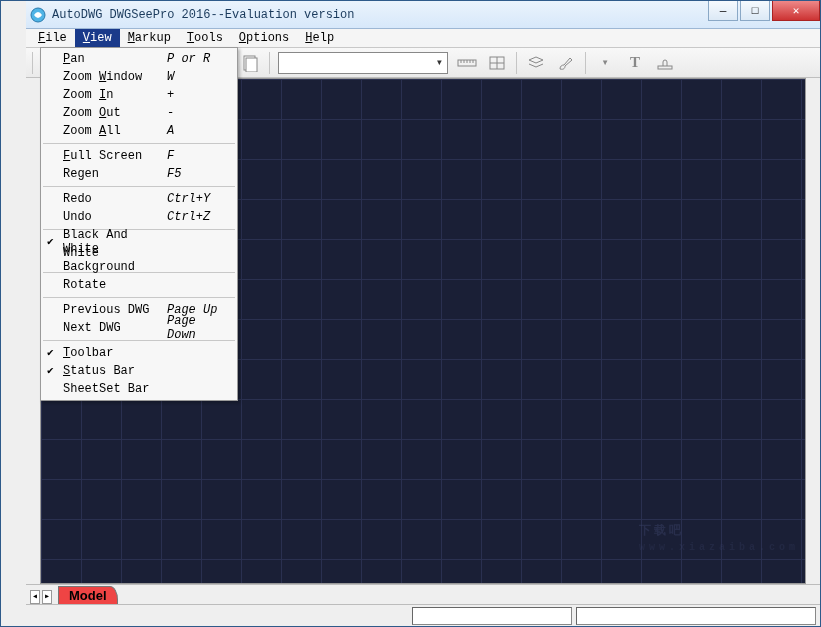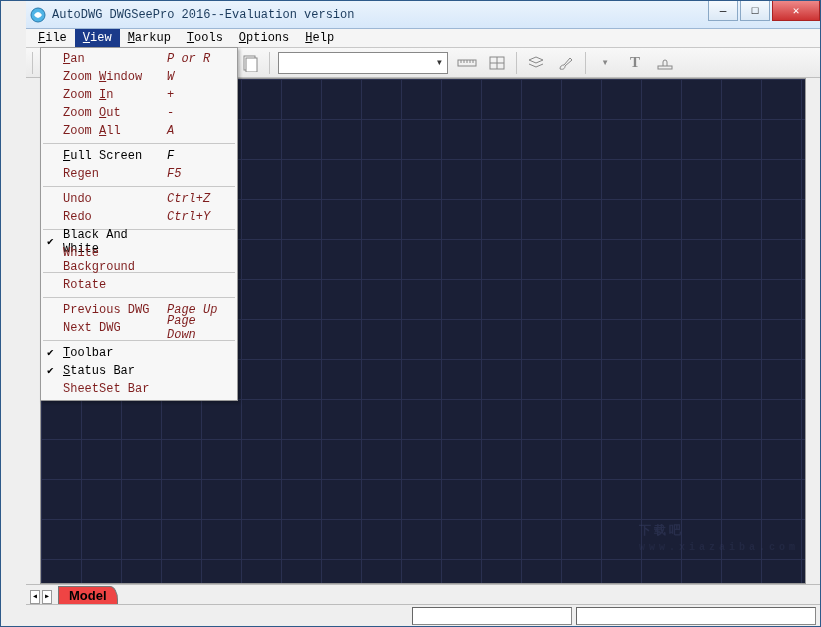--- a/index.html
+++ b/index.html
@@ -36,21 +36,21 @@
 .tab-nav span { width: 10px; height: 14px; border: 1px solid #999; background: #fff; display: flex; align-items: center; justify-content: center; font-size: 10px; line-height: 1; }
 .tab { background: #ef4444; border: 1px solid #777; border-bottom: none; padding: 1px 10px; font-family: Arial; font-weight: bold; font-size: 13px; border-radius: 0 8px 0 0 / 0 14px 0 0; }
 
 .statusbar { height: 22px; background: #efefef; display: flex; align-items: center; justify-content: flex-end; gap: 4px; padding: 2px 4px; border-top: 1px solid #bcbcbc; }
 .status-pane { height: 18px; background: #fff; border: 1px solid #888; border-top-color: #666; border-left-color: #666; }
 .status-pane.a { width: 160px; }
 .status-pane.b { width: 240px; }
 
 
 .dropdown { position: absolute; left: 40px; top: 47px; width: 198px; background: #f7f7f7; border: 1px solid #9a9a9a; box-shadow: 2px 2px 3px rgba(0,0,0,.25); z-index: 10; padding: 2px 0; }
-.dd-row { display: flex; align-items: center; height: 18px; padding: 0 10px 0 22px; color: #7f1d1d; position: relative; }
+.dd-row { display: flex; align-items: center; height: 18px; padding: 0 10px 0 22px; color: #000000; position: relative; }
 .dd-row.enabled { color: #000; }
 .dd-label { flex: 1; }
 .dd-short { width: 60px; text-align: left; font-style: italic; }
 .dd-sep { height: 1px; background: #c8c8c8; margin: 3px 2px; }
 .dd-check { position: absolute; left: 6px; top: 2px; font-size: 11px; color: #000; }
 .ul { text-decoration: underline; }
 
 .watermark { position: absolute; right: 6px; bottom: 30px; color: #3a4268; font-size: 28px; font-weight: bold; letter-spacing: 3px; opacity: .45; pointer-events: none; }
 .watermark small { display:block; font-size:10px; letter-spacing:4px; opacity:.6; }
 </style>
@@ -217,27 +217,27 @@
     <div class="dd-row enabled">
       <span class="dd-label"><span class="ul">F</span>ull Screen</span>
       <span class="dd-short">F</span>
     </div>
     <div class="dd-row">
       <span class="dd-label">Regen</span>
       <span class="dd-short">F5</span>
     </div>
     <div class="dd-sep"></div>
     <div class="dd-row">
+      <span class="dd-label">Redo</span>
+      <span class="dd-short">Ctrl+Y</span>
+    </div>
+    <div class="dd-row">
       <span class="dd-label">Undo</span>
       <span class="dd-short">Ctrl+Z</span>
     </div>
-    <div class="dd-row">
-      <span class="dd-label">Redo</span>
-      <span class="dd-short">Ctrl+Y</span>
-    </div>
     <div class="dd-sep"></div>
     <div class="dd-row enabled">
       <span class="dd-check">✔</span>
       <span class="dd-label">Black And White</span>
       <span class="dd-short"></span>
     </div>
     <div class="dd-row">
       <span class="dd-label">White Background</span>
       <span class="dd-short"></span>
     </div>

